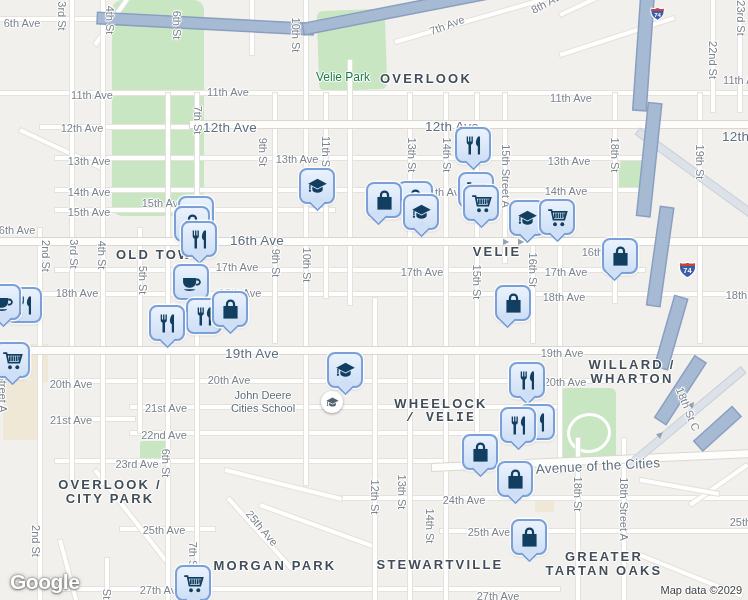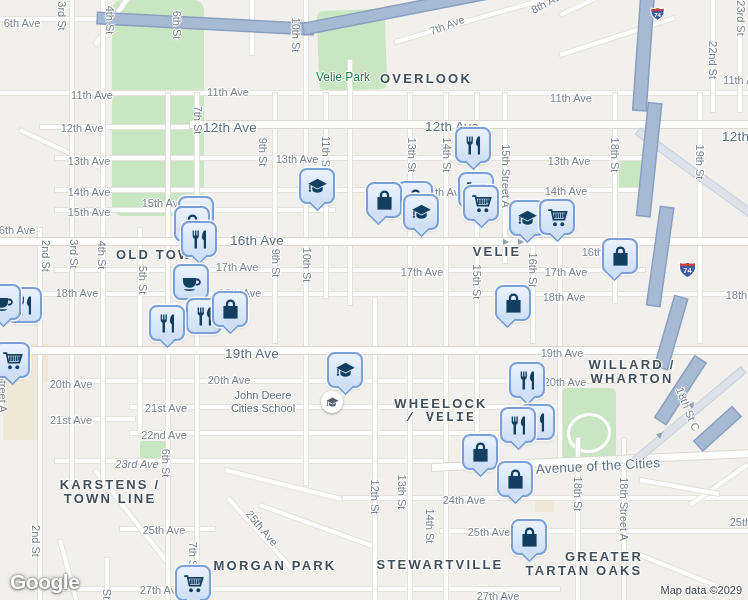--- a/index.html
+++ b/index.html
@@ -171,21 +171,21 @@
       <div class="lbl" style="left: 564px; top: 297px;">18th Ave</div>
       <div class="lbl" style="left: 747px; top: 295px;">18th Ave</div>
       <div class="lbl main" style="left: 252px; top: 353px;">19th Ave</div>
       <div class="lbl" style="left: 562px; top: 353px;">19th Ave</div>
       <div class="lbl" style="left: 71px; top: 384px;">20th Ave</div>
       <div class="lbl" style="left: 229px; top: 380px;">20th Ave</div>
       <div class="lbl" style="left: 565px; top: 382px;">20th Ave</div>
       <div class="lbl" style="left: 71px; top: 420px;">21st Ave</div>
       <div class="lbl" style="left: 166px; top: 408px;">21st Ave</div>
       <div class="lbl" style="left: 164px; top: 435px;">22nd Ave</div>
-      <div class="lbl" style="left: 137px; top: 464px; font-style: italic;">23rd Ave</div>
+      <div class="lbl" style="left: 137px; top: 464px;">23rd Ave</div>
       <div class="lbl" style="left: 464px; top: 500px;">24th Ave</div>
       <div class="lbl" style="left: 164px; top: 530px;">25th Ave</div>
       <div class="lbl" style="left: 489px; top: 532px;">25th Ave</div>
       <div class="lbl" style="left: 751px; top: 522px;">25th Ave</div>
       <div class="lbl" style="left: 262px; top: 528px; transform: translate(-50%, -50%) rotate(50deg);">25th Ave</div>
       <div class="lbl" style="left: 161px; top: 590px;">27th Ave</div>
       <div class="lbl" style="left: 498px; top: 596px;">27th Ave</div>
       <div class="lbl main" style="left: 598px; top: 466px; transform: translate(-50%, -50%) rotate(-3deg);">Avenue of the Cities</div>
       <div class="lbl" style="left: 447px; top: 25px; transform: translate(-50%, -50%) rotate(-21deg);">7th Ave</div>
       <div class="lbl" style="left: 548px; top: 2px; transform: translate(-50%, -50%) rotate(-28deg);">8th Ave</div>
@@ -222,26 +222,26 @@
       <div class="lbl" style="left: 688px; top: 409px; transform: translate(-50%, -50%) rotate(68deg);">18th St C</div>
       <div class="lbl" style="left: 3px; top: 393px; transform: translate(-50%, -50%) rotate(90deg);">Street A</div>
       <div class="lbl" style="left: 107px; top: 594px; transform: translate(-50%, -50%) rotate(90deg);">St</div>
       <div class="nbh" style="left: 426px; top: 78px;">OVERLOOK</div>
       <div class="nbh" style="left: 160px; top: 254px;">OLD TOWN</div>
       <div class="nbh" style="left: 497px; top: 251px;">VELIE</div>
       <div class="nbh" style="left: 441px; top: 403px;">WHEELOCK</div>
       <div class="nbh" style="left: 441px; top: 416.5px; font-family: Liberation Mono, monospace;">/ VELIE</div>
       <div class="nbh" style="left: 632px; top: 364px;">WILLARD /</div>
       <div class="nbh" style="left: 632px; top: 377.5px;">WHARTON</div>
-      <div class="nbh" style="left: 110px; top: 484px;">KARSTENS /</div>
-      <div class="nbh" style="left: 110px; top: 497.5px;">TOWN LINE</div>
+      <div class="nbh" style="left: 110px; top: 484px;">OVERLOOK /</div>
+      <div class="nbh" style="left: 110px; top: 497.5px;">CITY PARK</div>
       <div class="nbh" style="left: 275px; top: 565px;">MORGAN PARK</div>
       <div class="nbh" style="left: 440px; top: 564px;">STEWARTVILLE</div>
       <div class="nbh" style="left: 604px; top: 556px;">GREATER</div>
-      <div class="nbh" style="left: 584px; top: 569.5px;">TARTAN OAKS</div>
+      <div class="nbh" style="left: 604px; top: 569.5px;">TARTAN OAKS</div>
       <div class="parklbl" style="left: 343px; top: 77px;">Velie Park</div>
       <div class="poilbl" style="left: 263px; top: 401px;">
         <div>John Deere</div>
         <div>Cities School</div>
       </div>
       <div class="poi-circle" style="left: 321px; top: 391px;">
         <svg viewBox="0 0 24 24" fill="currentColor">
           <path d="M12 3.9 2.3 9l9.7 5.1L21.7 9z"></path>
           <path d="M6.6 12.3v3.2c0 1.7 2.4 3 5.4 3s5.4-1.3 5.4-3v-3.2L12 15.1z"></path>
           <path fill="none" stroke="currentColor" stroke-width="1.4" d="M4.1 10.2v5"></path>

